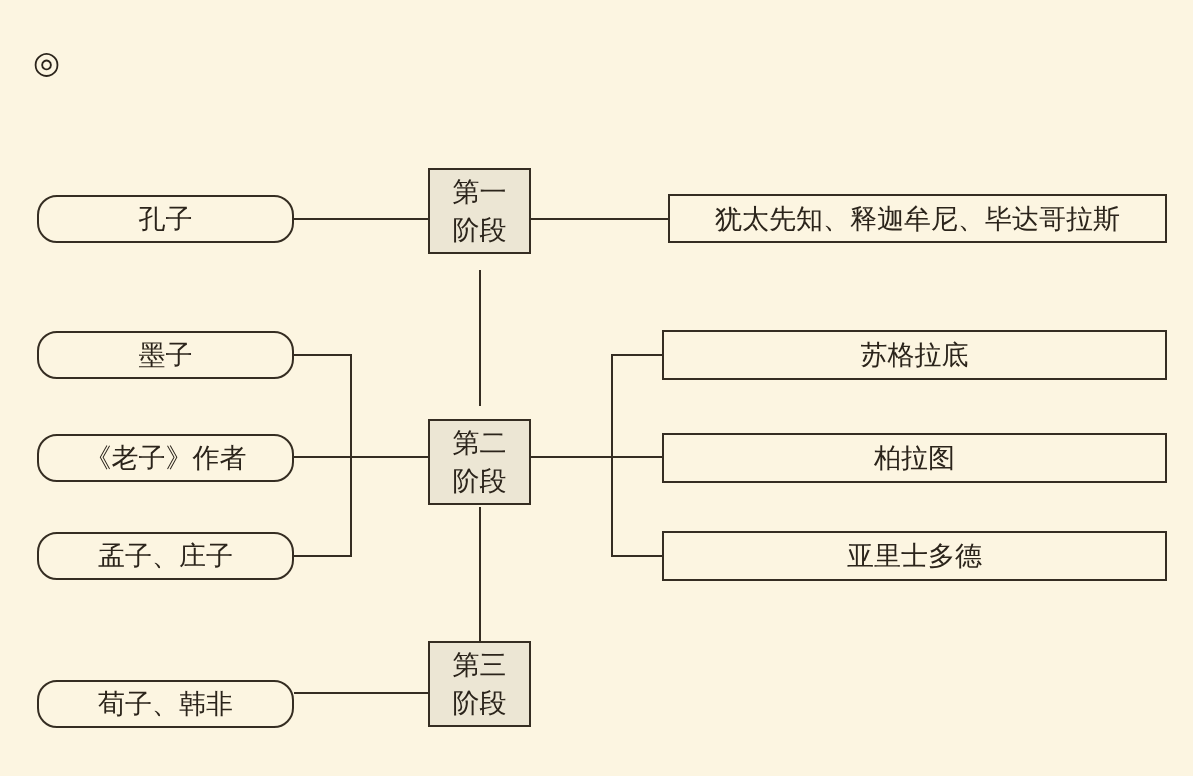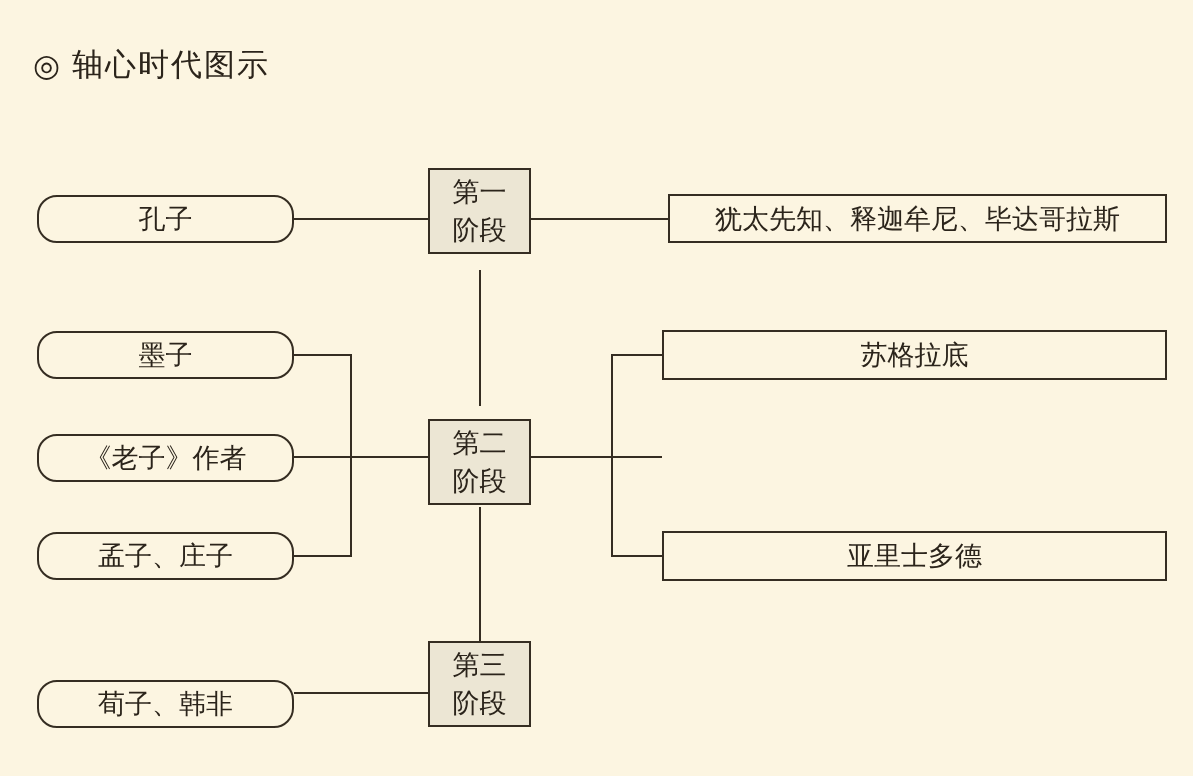--- a/index.html
+++ b/index.html
@@ -60,21 +60,20 @@
   .h-line { height: 2px; }
   .v-line { width: 2px; }
 </style>
 </head>
 <body>
 
 <div class="canvas">
 
   <div class="page-title">
     <span>◎</span>
-    <span>轴心时代图示</span>
   </div>
 
   <div class="node stage-box" style="top:168px">
     <span>第一</span>
     <span>阶段</span>
   </div>
   <div class="node stage-box" style="top:419px">
     <span>第二</span>
     <span>阶段</span>
   </div>
@@ -84,20 +83,21 @@
   </div>
 
   <div class="node side-box-left" style="top:195px">孔子</div>
   <div class="node side-box-left" style="top:331px">墨子</div>
   <div class="node side-box-left" style="top:532px">孟子、庄子</div>
   <div class="node side-box-left" style="top:434px">《老子》作者</div>
   <div class="node side-box-left" style="top:680px">荀子、韩非</div>
 
   <div class="node side-box-right" style="top:330px">苏格拉底</div>
   <div class="node side-box-right" style="left:668px;width:499px;top:194px;height:49px">犹太先知、释迦牟尼、毕达哥拉斯</div>
+  <div class="node side-box-right" style="top:433px">柏拉图</div>
   <div class="node side-box-right" style="top:531px">亚里士多德</div>
 
   <div class="line h-line" style="left:294px;top:218px;width:134px"></div>
   <div class="line h-line" style="left:531px;top:218px;width:137px"></div>
 
   <div class="line v-line" style="left:479px;top:270px;height:136px"></div>
   <div class="line v-line" style="left:479px;top:507px;height:135px"></div>
 
   <div class="line h-line" style="left:294px;top:354px;width:58px"></div>
   <div class="line h-line" style="left:294px;top:456px;width:134px"></div>

